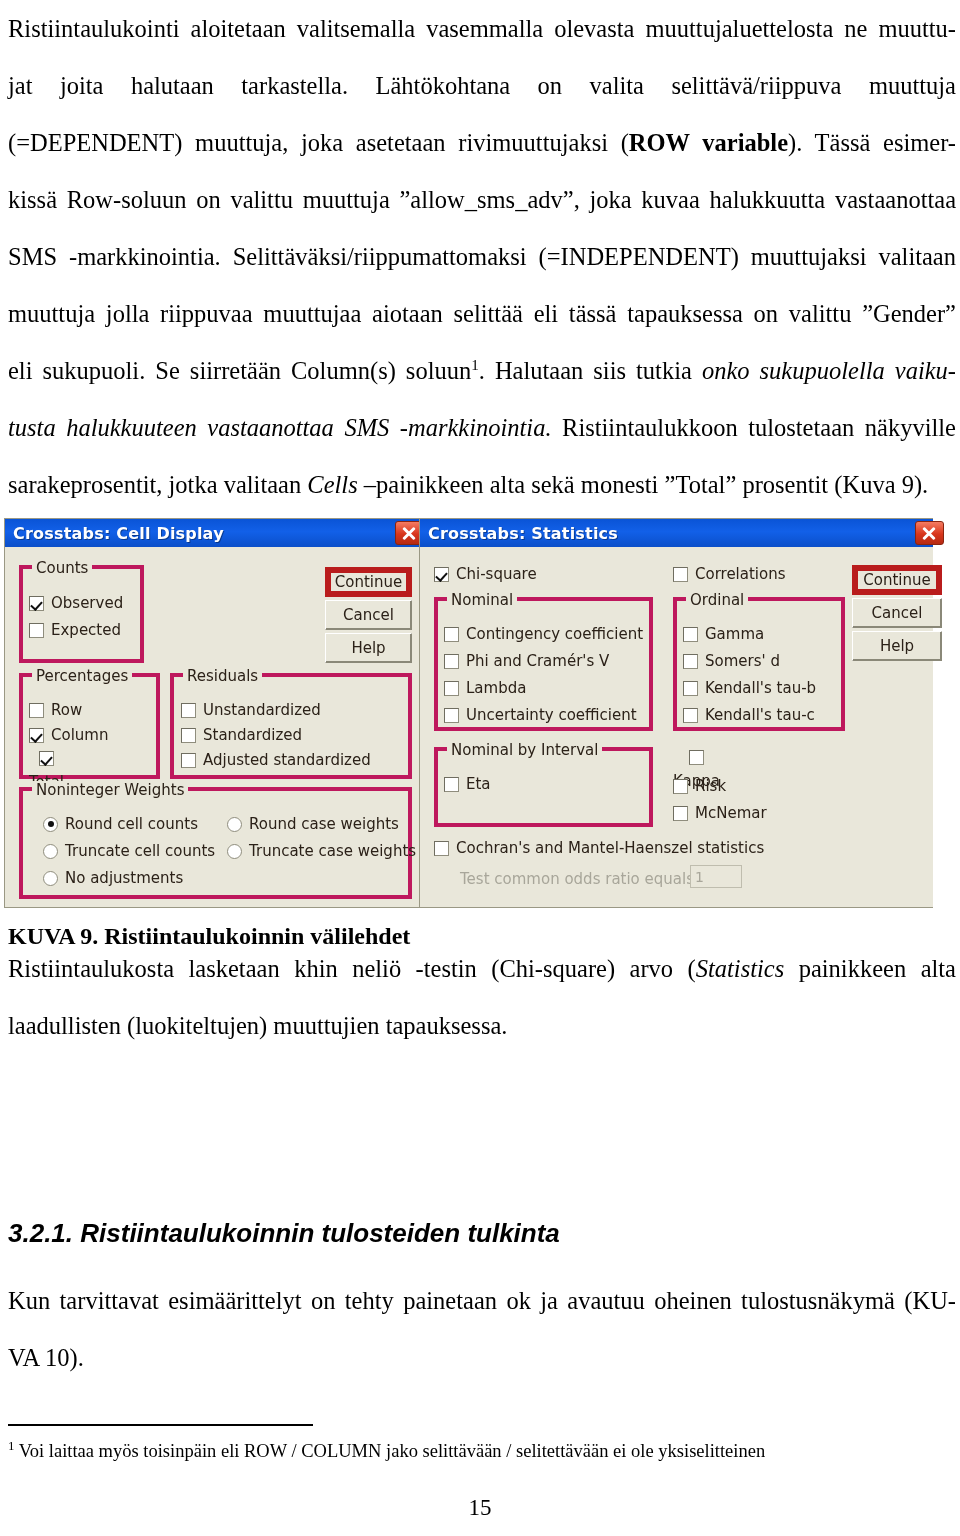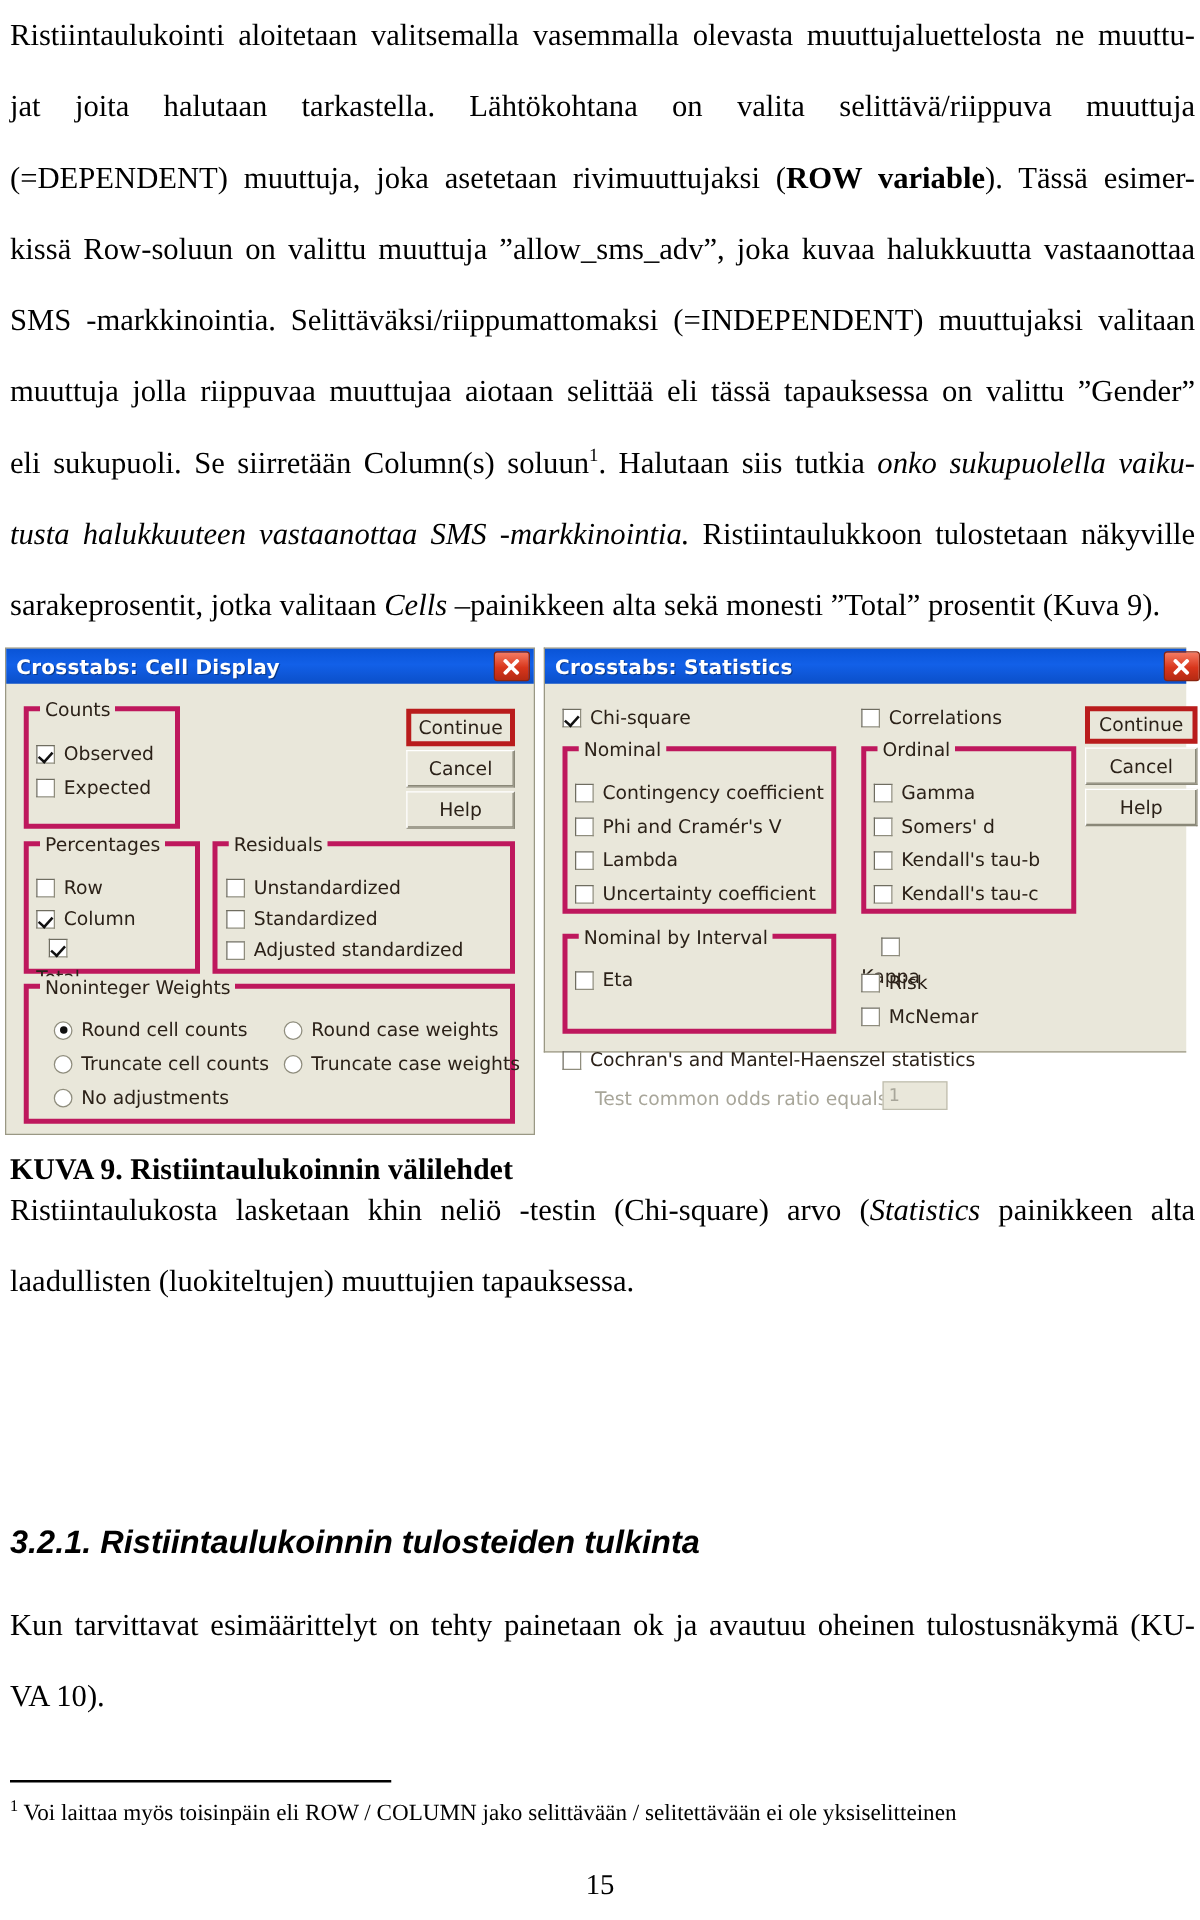--- a/index.html
+++ b/index.html
@@ -218,21 +218,21 @@
     border-left-color: #ffffff;
     box-shadow: inset -1px -1px 0 #8a8878;
     font-size: 15px;
     font-family: "DejaVu Sans", "Liberation Sans", sans-serif;
     color: #2b2118;
     display: flex;
     align-items: center;
     justify-content: center;
     box-sizing: border-box;
   }
-  .btn.default { border: 4px solid #b91c1c; box-shadow: none; }
+  .btn.default { border: 6px solid #b91c1c; box-shadow: none; }
 
   .txtfield {
     position: absolute;
     background: #E9E7DA;
     border: 1px solid #bfbdae;
     box-sizing: border-box;
     font-size: 14px;
     color: #a8a69a;
     display: flex;
     align-items: center;
@@ -345,21 +345,21 @@
         <span>Round case weights</span>
       </div>
       <div class="rad" style="left:222px; top:295px;">
         <span class="circle"></span>
         <span>Truncate case weights</span>
       </div>
 
     </div>
   </div>
 
-  <div class="dlg" style="left:435px; top:518px; width:514px; height:324px; border-right:none;">
+  <div class="dlg" style="left:419px; top:518px; width:514px; height:390px; border-right:none;">
     <div class="titlebar">
       <span class="ttl">Crosstabs: Statistics</span>
       <span class="closebtn" style="margin-right:-14px;"></span>
     </div>
     <div class="dlgbody">
 
       <div class="chk" style="left:14px; top:18px;">
         <span class="box checked"></span>
         <span>Chi-square</span>
       </div>

